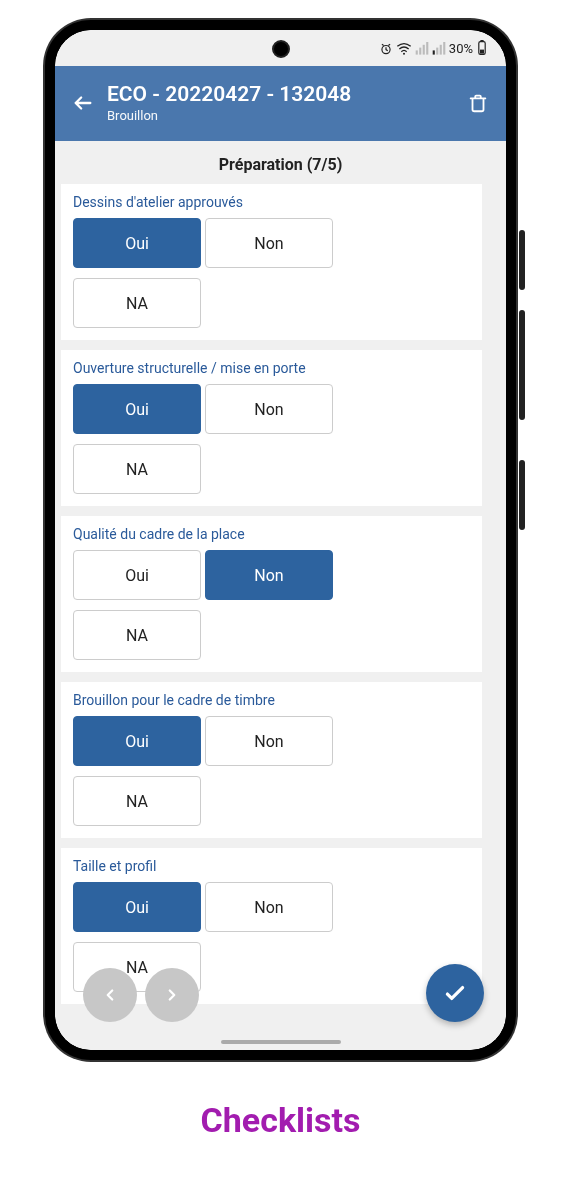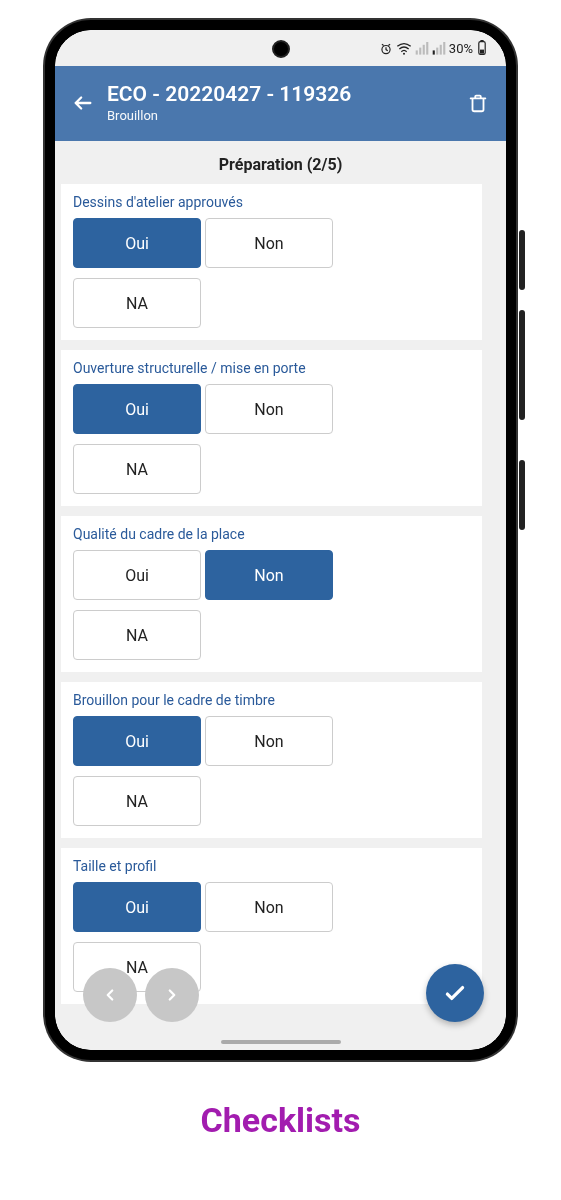--- a/index.html
+++ b/index.html
@@ -223,31 +223,31 @@
       </div>
     </div>
 
     <div class="app-header">
       <div class="back-arrow">
         <svg width="22" height="22" viewBox="0 0 24 24">
             <path d="M20 12H4M10 6l-6 6 6 6" stroke="#fff" stroke-width="2.5" fill="none" stroke-linecap="round" stroke-linejoin="round"></path>
           </svg>
       </div>
       <div class="header-text">
-        <div class="header-title">ECO - 20220427 - 119326</div>
+        <div class="header-title">ECO - 20220427 - 132048</div>
         <div class="header-sub">Brouillon</div>
       </div>
       <div class="trash-btn">
         <svg width="22" height="22" viewBox="0 0 24 24">
             <path d="M4 7h16M9 7V5a1 1 0 011-1h4a1 1 0 011 1v2M6 7v12a2 2 0 002 2h8a2 2 0 002-2V7" stroke="#fff" stroke-width="2" fill="none" stroke-linecap="round"></path>
           </svg>
       </div>
     </div>
 
-    <div class="section-title">Préparation (2/5)</div>
+    <div class="section-title">Préparation (7/5)</div>
 
     <div class="content">
       <div id="cards">
           <div class="card">
             <div class="card-label">Dessins d'atelier approuvés</div>
             <div class="opt-row">
               <div class="opt selected">Oui</div>
               <div class="opt">Non</div>
             </div>
             <div class="opt-row opt-row2">

